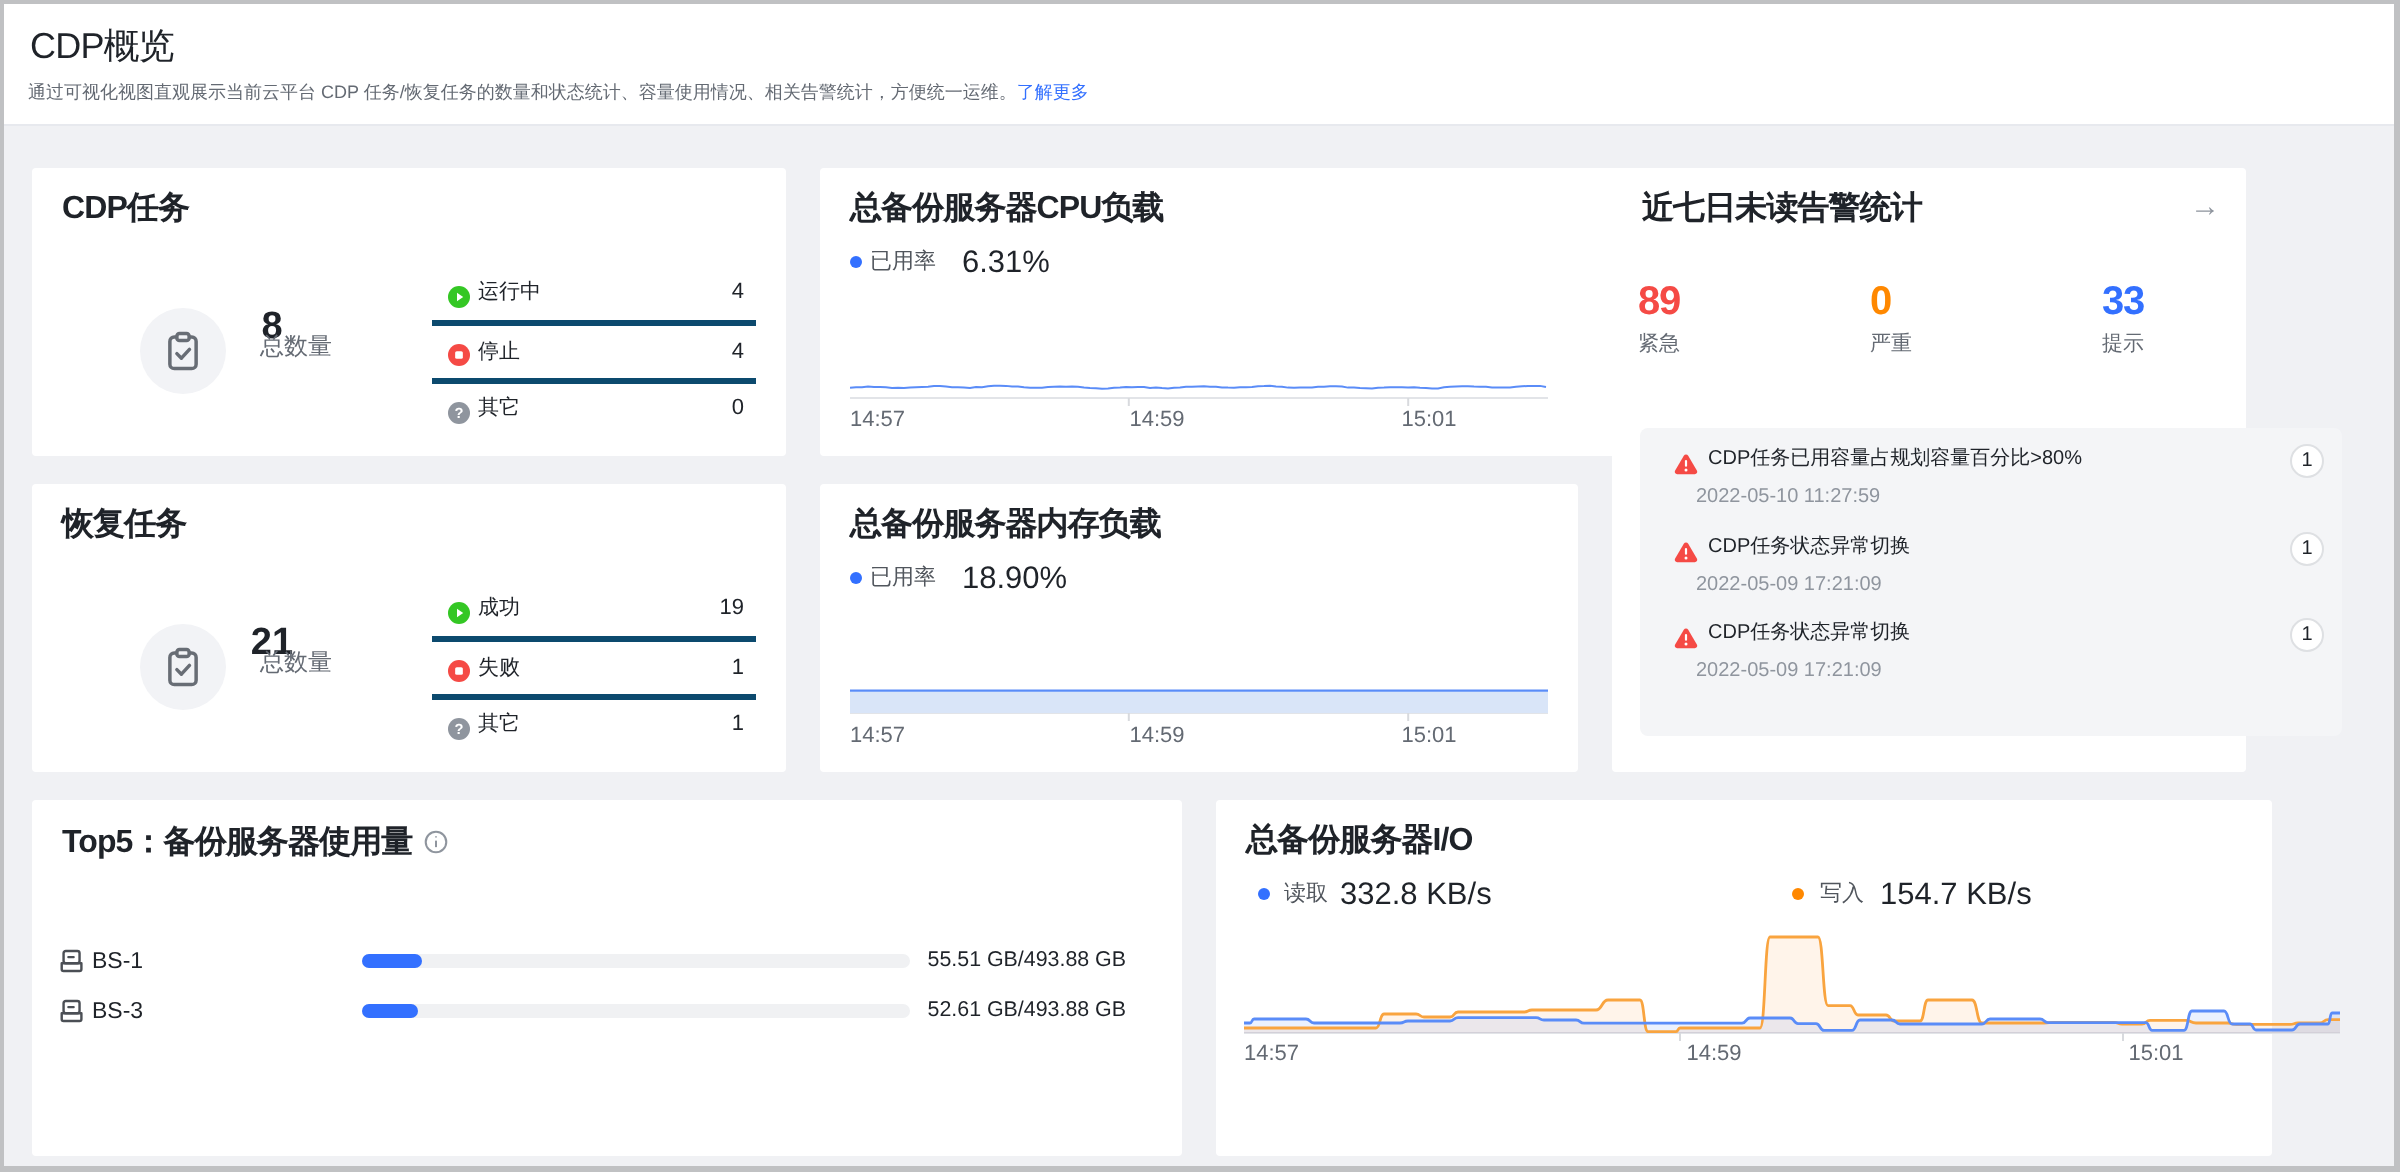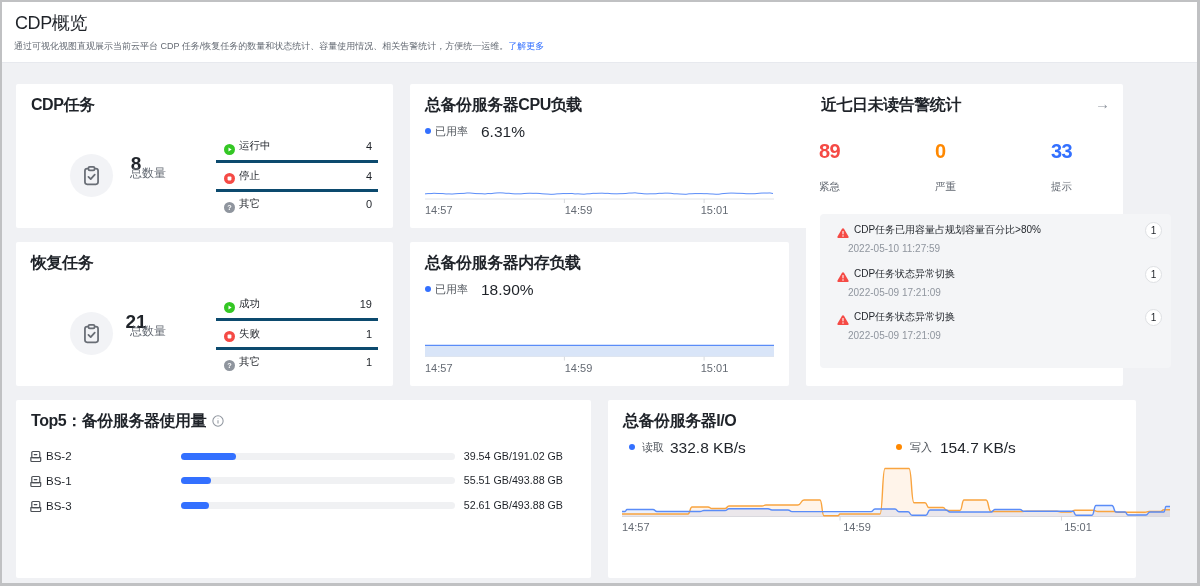--- a/index.html
+++ b/index.html
@@ -27,21 +27,21 @@
 .sic{width:11px;height:11px;margin-right:4px;flex:none}
 .slab{font-size:10.5px;color:#1f2329;flex:1}
 .sval{font-size:11px;color:#1f2329;padding-right:6px}
 .dot{position:absolute;width:6px;height:6px;border-radius:50%}
 .leglab{position:absolute;font-size:11px;color:#51565d;line-height:14px}
 .legval{position:absolute;font-size:15.5px;font-weight:400;color:#1f2329;line-height:17px}
 .xlab{position:absolute;font-size:11px;color:#646a73;line-height:12px}
 .csvg{position:absolute;left:0;top:0}
 .astat{position:absolute;top:56px;width:120px;}
 .astat .n{font-size:20px;font-weight:700;line-height:23px;letter-spacing:-0.6px}
-.astat .l{font-size:10.5px;color:#646a73;line-height:14px;margin-top:16px}
+.astat .l{font-size:10.5px;color:#646a73;line-height:14px;margin-top:2px}
 .abox{position:absolute;left:14px;top:130px;width:351px;height:154px;background:#f4f5f7;border-radius:4px}
 .aitem{position:absolute;left:0;right:0}
 .aitem .tt{position:absolute;left:34px;top:1px;font-size:10px;color:#1f2329;line-height:13px}
 .aitem .ic{position:absolute;left:17px;top:3px}
 .aitem .tm{position:absolute;left:28px;top:20px;font-size:10px;color:#8f959e;line-height:13px}
 .aitem .bd{position:absolute;right:9px;top:0;width:17px;height:17px;border-radius:50%;background:#fff;border:1px solid #dee0e3;font-size:10px;line-height:15px;text-align:center;color:#1f2329}
 .arrow{position:absolute;right:13px;top:12px;font-size:15px;color:#8f959e;line-height:15px}
 .trow{position:absolute;left:0;right:0;height:18px}
 .trow .ic{position:absolute;left:13px;top:2px}
 .trow .lb{position:absolute;left:30px;top:2px;font-size:11.5px;color:#1f2329;line-height:14px}
@@ -215,32 +215,20 @@
     </div>
   </div>
 </div>
 
 <div class="card" id="cardF">
   <div class="ct">Top5：备份服务器使用量<span class="info"><svg width="12" height="12" viewBox="0 0 14 14" fill="none" stroke="#8f959e" stroke-width="1.2">
           <circle cx="7" cy="7" r="6"></circle>
           <line x1="7" y1="6.2" x2="7" y2="10"></line>
           <circle cx="7" cy="4" r="0.5" fill="#8f959e" stroke="none"></circle>
         </svg></span></div>
-  <div class="trow" style="top:47.4px">
-    <span class="ic"><svg width="13" height="13" viewBox="0 0 14 14" fill="none" stroke="#4b4f55" stroke-width="1.3" stroke-linecap="round" stroke-linejoin="round">
-          <rect x="3" y="1.6" width="8.6" height="6.6" rx="1.2"></rect>
-          <line x1="5.6" y1="4.9" x2="8.4" y2="4.9"></line>
-          <path d="M2 8.2h10.6v3.2a1 1 0 0 1-1 1H3a1 1 0 0 1-1-1z"></path>
-        </svg></span>
-      <span class="lb">BS-2</span>
-    <span class="track">
-        <span class="fill" style="width:55px"></span>
-      </span>
-    <span class="tval">39.54 GB/191.02 GB</span>
-  </div>
   <div class="trow" style="top:71.9px">
     <span class="ic"><svg width="13" height="13" viewBox="0 0 14 14" fill="none" stroke="#4b4f55" stroke-width="1.3" stroke-linecap="round" stroke-linejoin="round">
           <rect x="3" y="1.6" width="8.6" height="6.6" rx="1.2"></rect>
           <line x1="5.6" y1="4.9" x2="8.4" y2="4.9"></line>
           <path d="M2 8.2h10.6v3.2a1 1 0 0 1-1 1H3a1 1 0 0 1-1-1z"></path>
         </svg></span>
       <span class="lb">BS-1</span>
     <span class="track">
         <span class="fill" style="width:30px"></span>
       </span>

